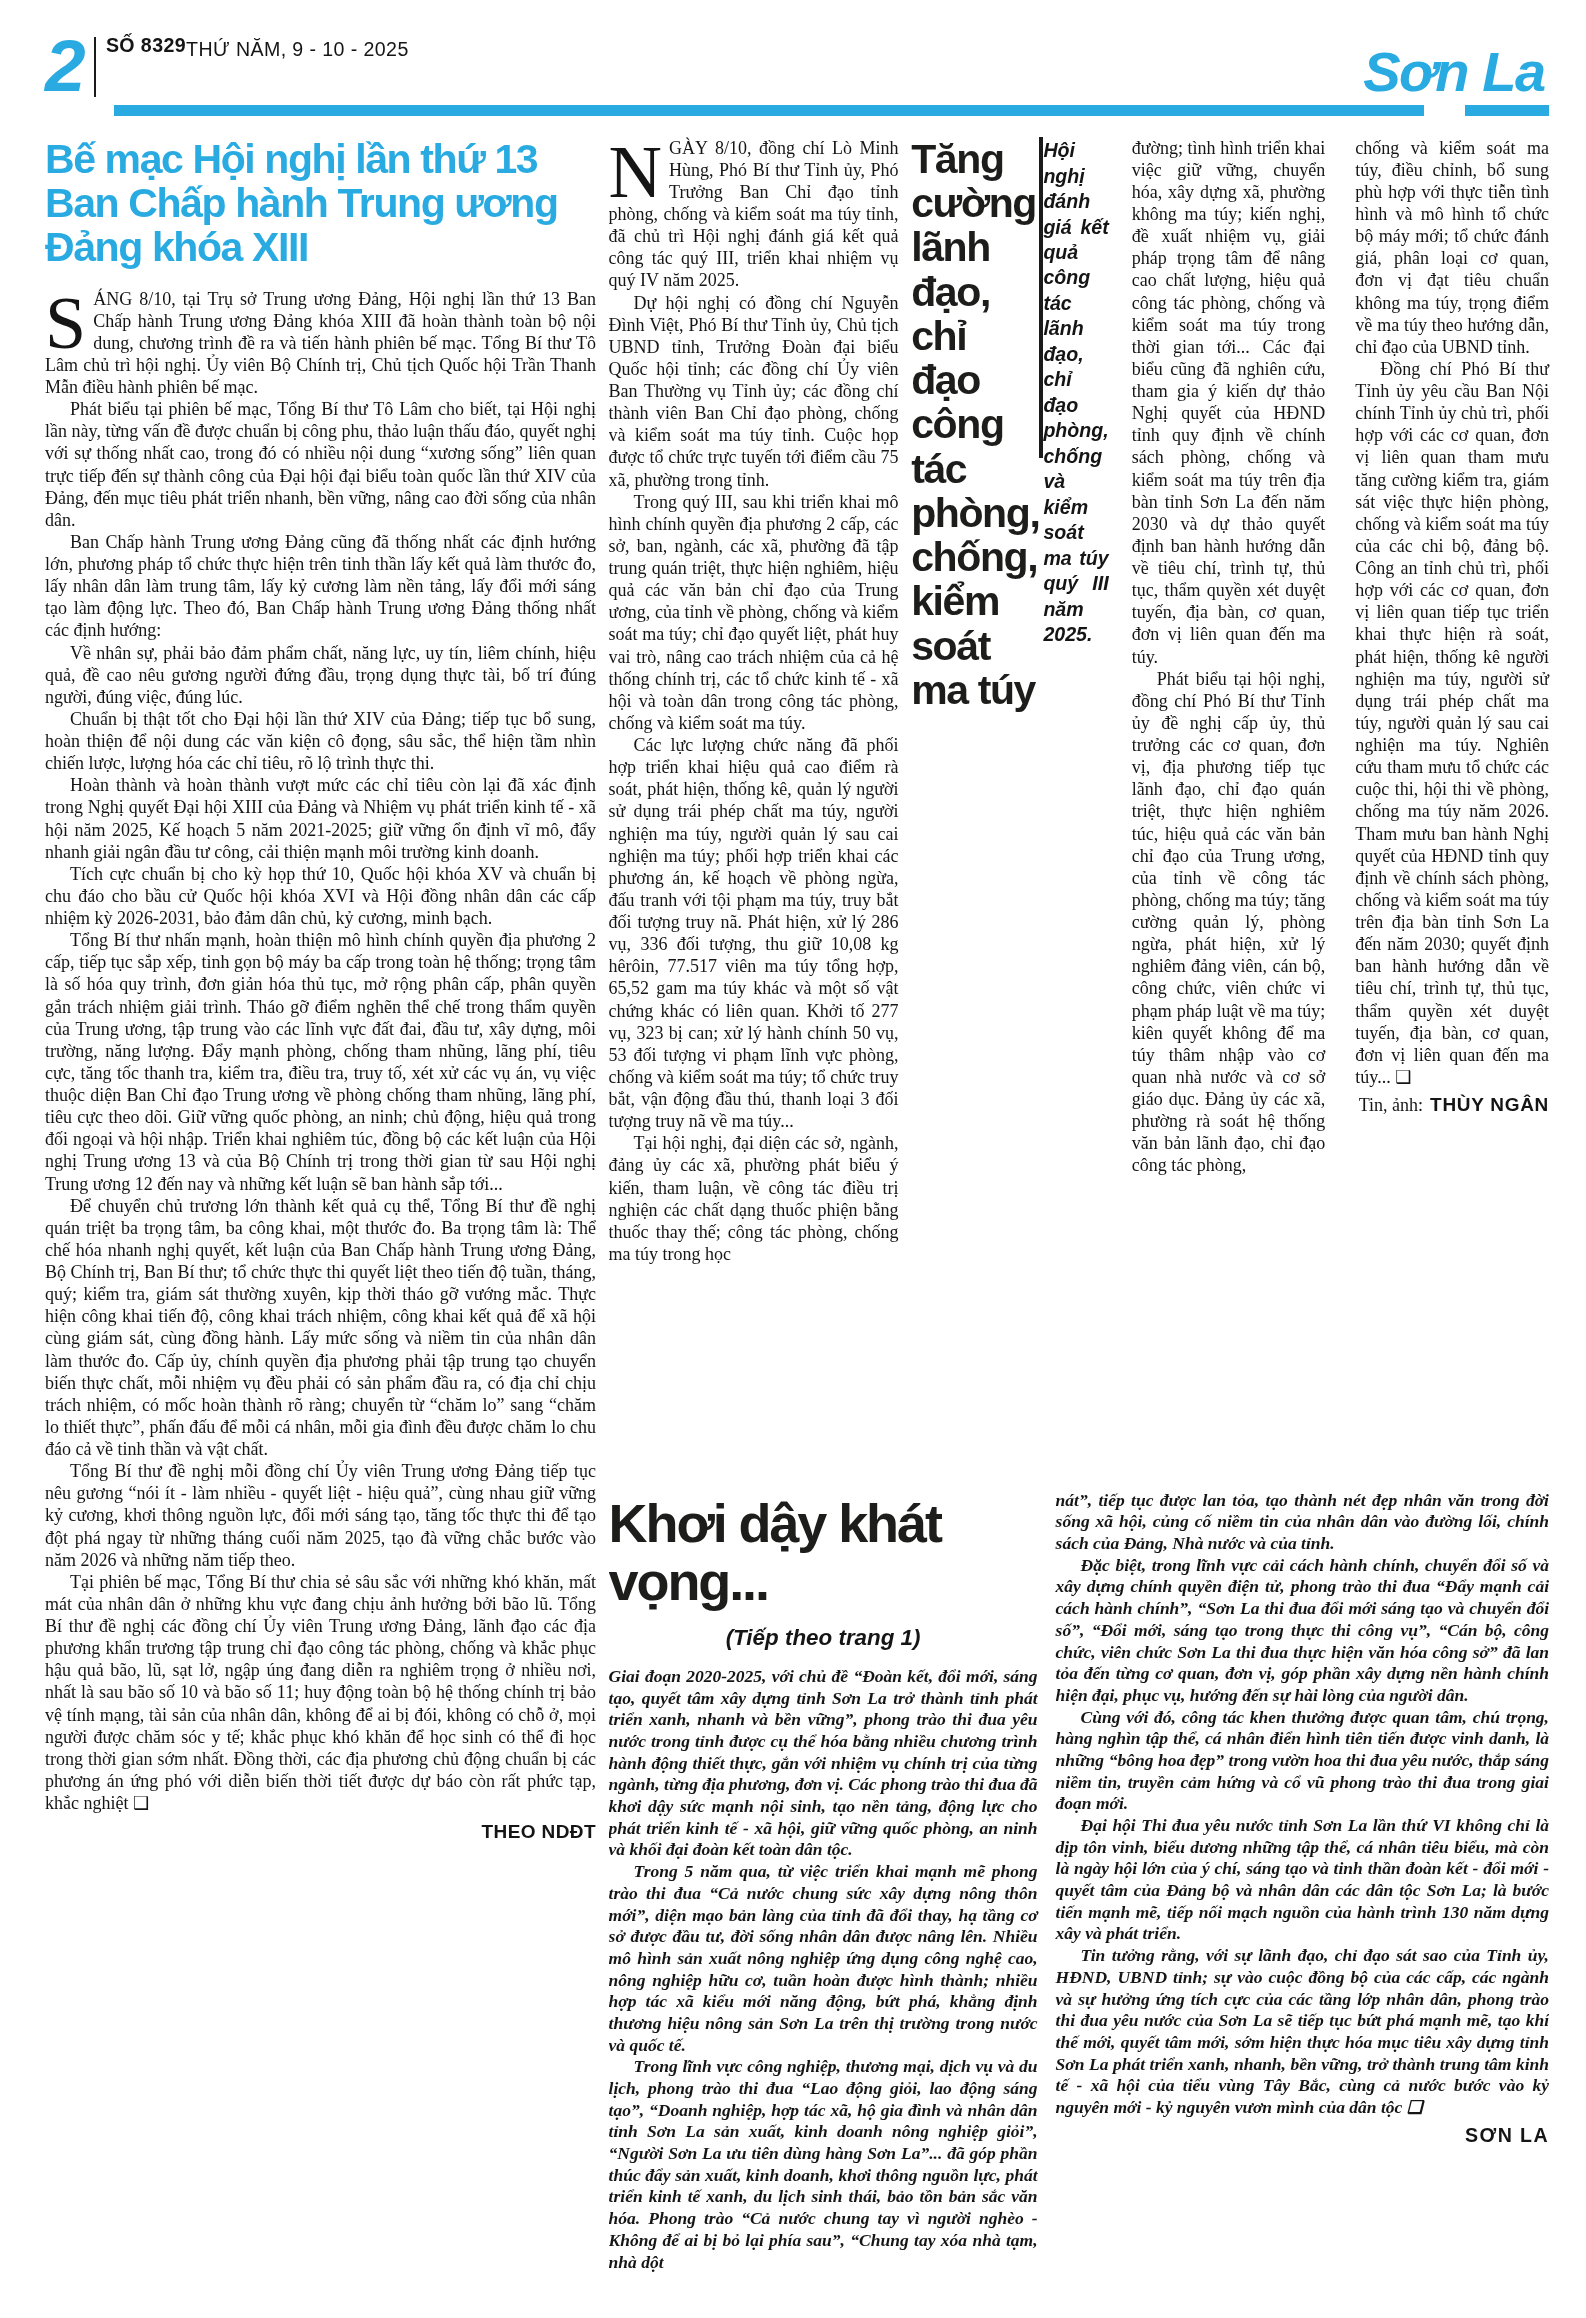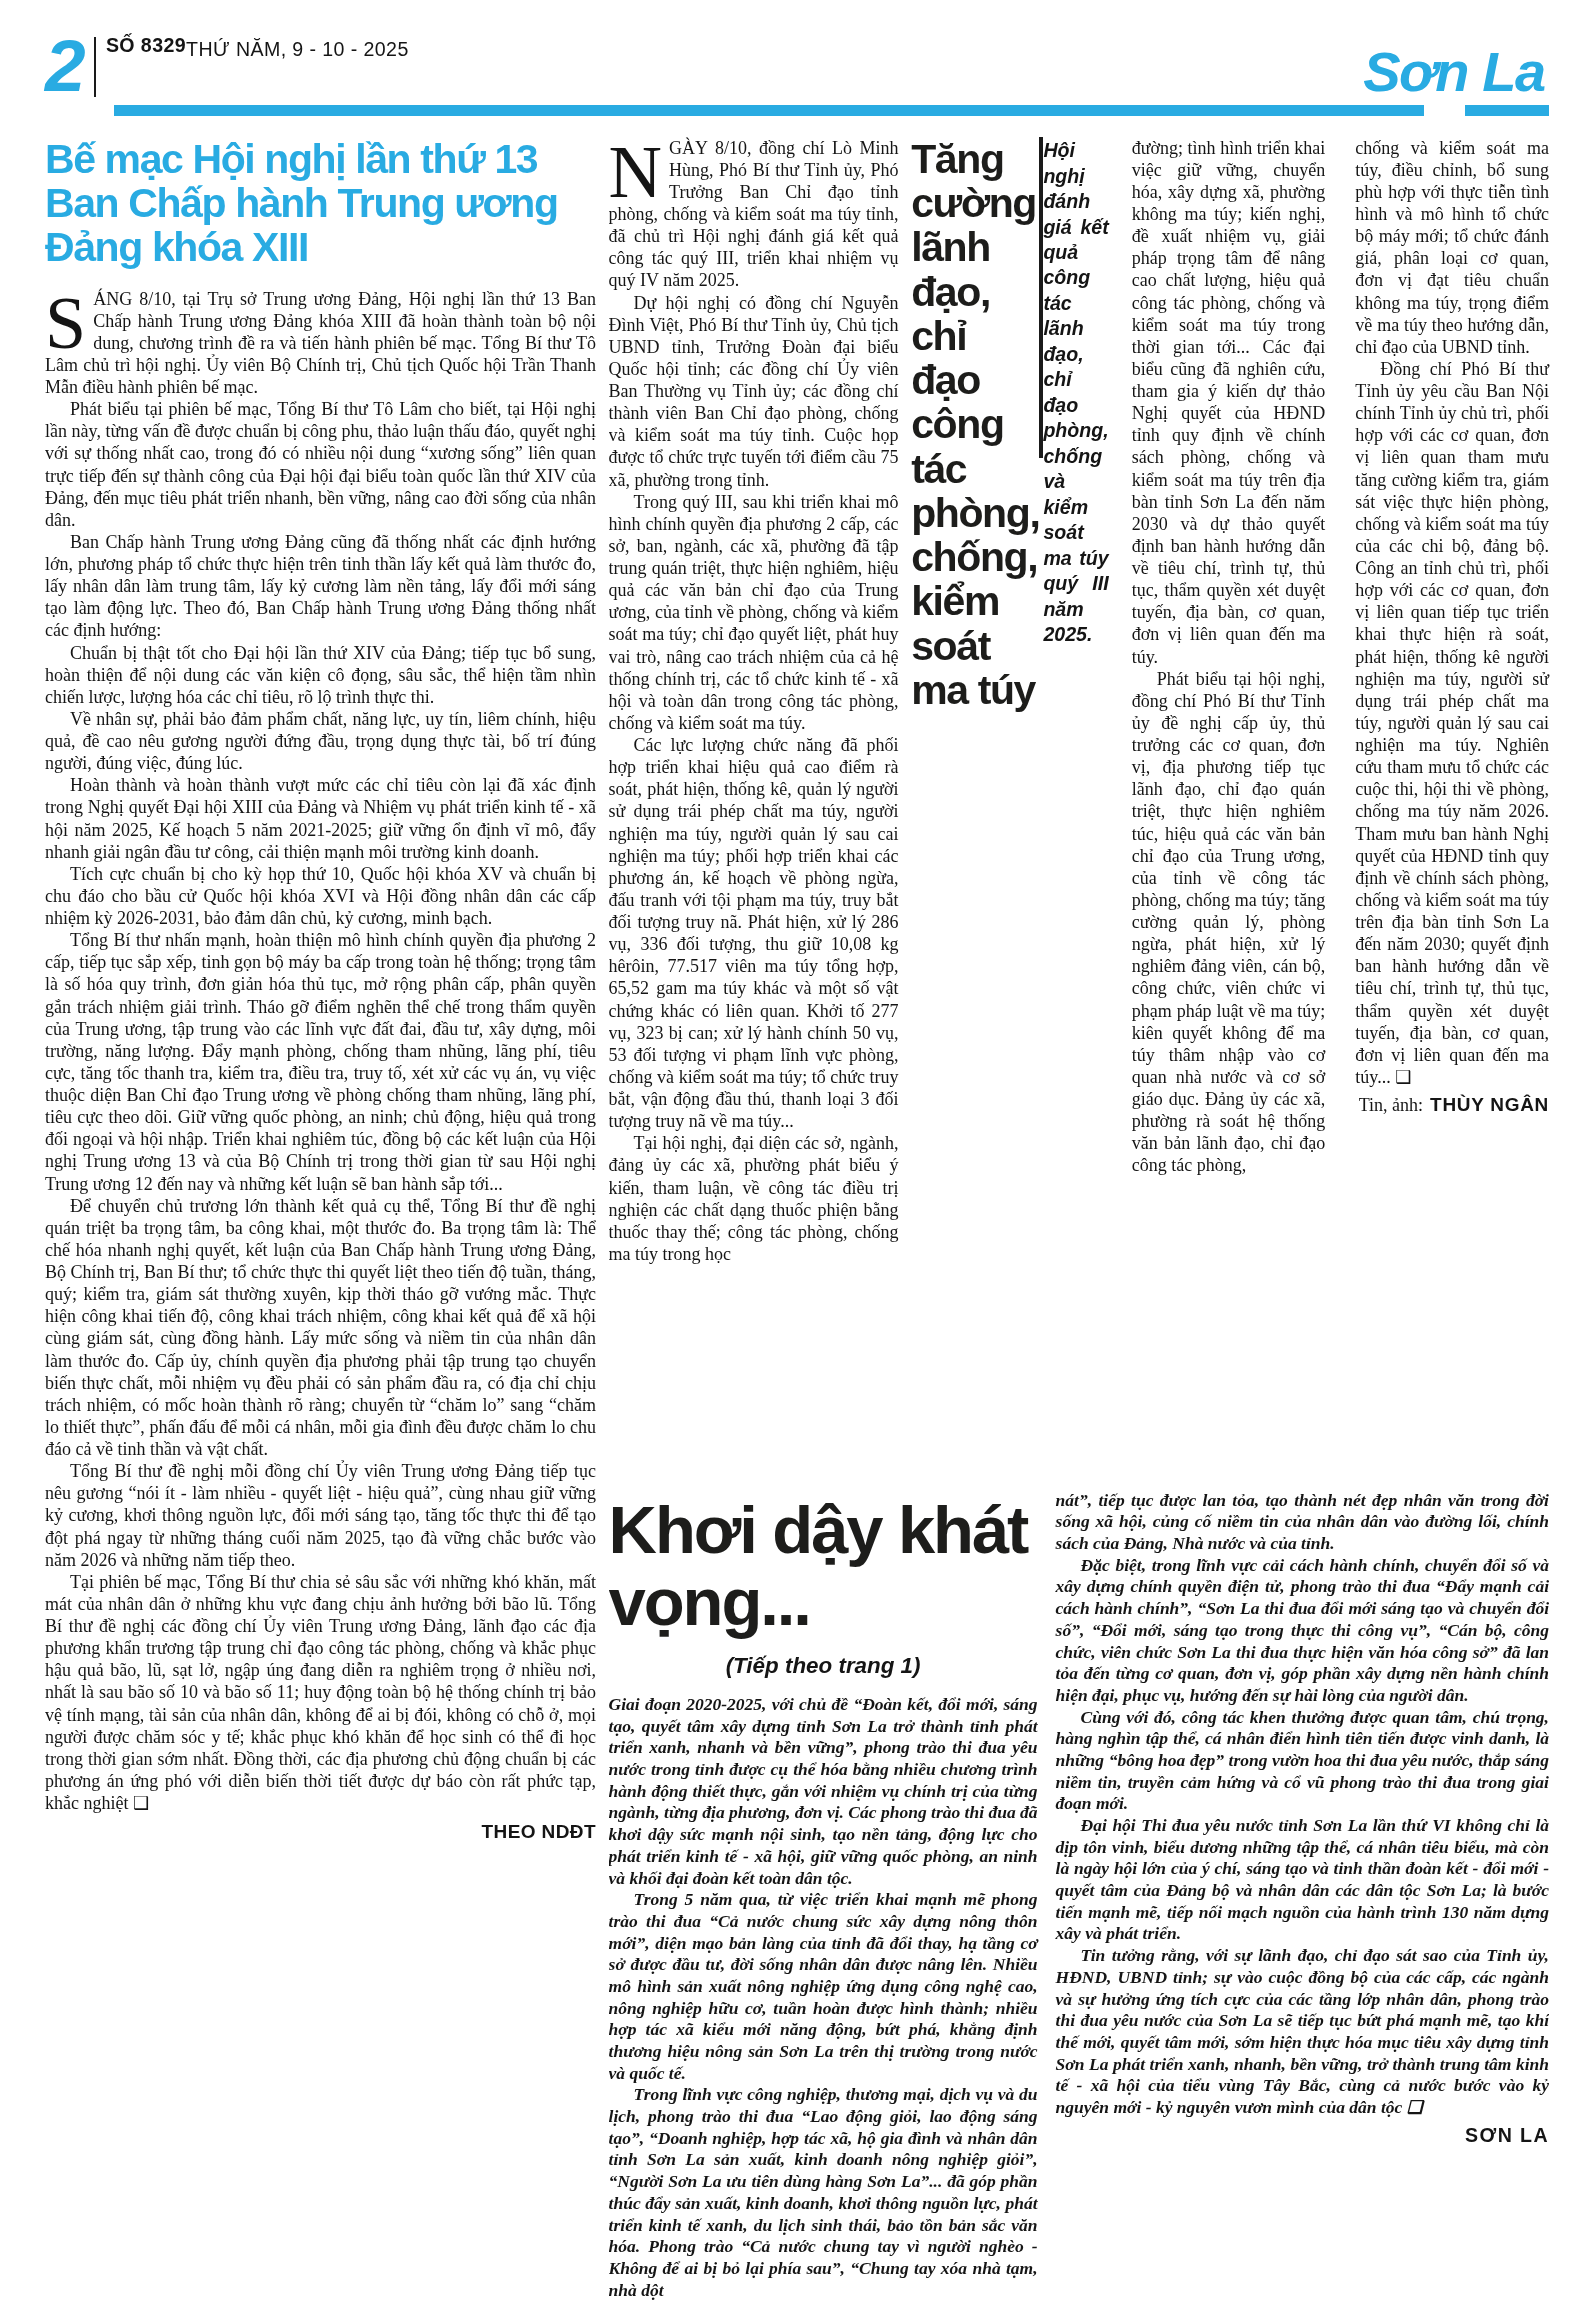--- a/index.html
+++ b/index.html
@@ -91,21 +91,21 @@
     font-family:"Liberation Sans", sans-serif; font-style:italic; font-weight:700;
     font-size:19.6px; line-height:1.3; margin:1.4px 0 15.4px 0; text-align:justify;
   }
   .matuy-cols{display:flex; gap:30px;margin-left:23px;}
   .matuy-col{flex:1;}
 
   
   .bottom-region{display:flex; gap:18px; margin-top:18px; height:833px; overflow:hidden;}
   .khoiday-col1{width:429px; flex:none;}
   .khoiday-col2{flex:1;}
-  .title-khoiday{color:#1d1d1b; font-size:67px; letter-spacing:-2.1px; margin:4.2px 0 14px 0;}
+  .title-khoiday{color:#1d1d1b; font-size:54px; letter-spacing:-2.1px; margin:4.2px 0 14px 0;}
   .continuation{
     text-align:center; font-family:"Liberation Sans", sans-serif; font-style:italic;
     font-weight:700; font-size:22.4px; margin:0 0 15.4px 0;
   }
   .italic-body{font-style:italic; font-weight:600; font-size:17.5px; line-height:1.24;}
   .signature{
     text-align:right; font-family:"Liberation Sans", sans-serif; font-weight:700;
     font-size:19.6px; letter-spacing:1.4px; margin-top:5.6px;
   }
   .mid-byline{display:flex; justify-content:flex-end; align-items:baseline; gap:7px; margin-top:5.6px;}
@@ -138,22 +138,22 @@
 
     <div class="col-left">
       <h1 class="headline title-cyan">Bế mạc Hội nghị lần thứ 13 Ban Chấp hành Trung ương Đảng khóa XIII</h1>
       <div class="body-text">
         <p class="lead-para">
           <span class="dropcap">S</span><span>ÁNG 8/10, tại Trụ sở Trung ương Đảng, Hội nghị lần thứ 13 Ban Chấp hành Trung ương Đảng khóa XIII đã hoàn thành toàn bộ nội dung, chương trình đề ra và tiến hành phiên bế mạc. Tổng Bí thư Tô Lâm chủ trì hội nghị. Ủy viên Bộ Chính trị, Chủ tịch Quốc hội Trần Thanh Mẫn điều hành phiên bế mạc.</span>
         </p>
         <div>
             <p class="para">Phát biểu tại phiên bế mạc, Tổng Bí thư Tô Lâm cho biết, tại Hội nghị lần này, từng vấn đề được chuẩn bị công phu, thảo luận thấu đáo, quyết nghị với sự thống nhất cao, trong đó có nhiều nội dung “xương sống” liên quan trực tiếp đến sự thành công của Đại hội đại biểu toàn quốc lần thứ XIV của Đảng, đến mục tiêu phát triển nhanh, bền vững, nâng cao đời sống của nhân dân.</p>
             <p class="para">Ban Chấp hành Trung ương Đảng cũng đã thống nhất các định hướng lớn, phương pháp tổ chức thực hiện trên tinh thần lấy kết quả làm thước đo, lấy nhân dân làm trung tâm, lấy kỷ cương làm nền tảng, lấy đổi mới sáng tạo làm động lực. Theo đó, Ban Chấp hành Trung ương Đảng thống nhất các định hướng:</p>
+            <p class="para">Về nhân sự, phải bảo đảm phẩm chất, năng lực, uy tín, liêm chính, hiệu quả, đề cao nêu gương người đứng đầu, trọng dụng thực tài, bố trí đúng người, đúng việc, đúng lúc.</p>
             <p class="para">Chuẩn bị thật tốt cho Đại hội lần thứ XIV của Đảng; tiếp tục bổ sung, hoàn thiện để nội dung các văn kiện cô đọng, sâu sắc, thể hiện tầm nhìn chiến lược, lượng hóa các chỉ tiêu, rõ lộ trình thực thi.</p>
-            <p class="para">Về nhân sự, phải bảo đảm phẩm chất, năng lực, uy tín, liêm chính, hiệu quả, đề cao nêu gương người đứng đầu, trọng dụng thực tài, bố trí đúng người, đúng việc, đúng lúc.</p>
             <p class="para">Hoàn thành và hoàn thành vượt mức các chỉ tiêu còn lại đã xác định trong Nghị quyết Đại hội XIII của Đảng và Nhiệm vụ phát triển kinh tế - xã hội năm 2025, Kế hoạch 5 năm 2021-2025; giữ vững ổn định vĩ mô, đẩy nhanh giải ngân đầu tư công, cải thiện mạnh môi trường kinh doanh.</p>
             <p class="para">Tích cực chuẩn bị cho kỳ họp thứ 10, Quốc hội khóa XV và chuẩn bị chu đáo cho bầu cử Quốc hội khóa XVI và Hội đồng nhân dân các cấp nhiệm kỳ 2026-2031, bảo đảm dân chủ, kỷ cương, minh bạch.</p>
             <p class="para">Tổng Bí thư nhấn mạnh, hoàn thiện mô hình chính quyền địa phương 2 cấp, tiếp tục sắp xếp, tinh gọn bộ máy ba cấp trong toàn hệ thống; trọng tâm là số hóa quy trình, đơn giản hóa thủ tục, mở rộng phân cấp, phân quyền gắn trách nhiệm giải trình. Tháo gỡ điểm nghẽn thể chế trong thẩm quyền của Trung ương, tập trung vào các lĩnh vực đất đai, đầu tư, xây dựng, môi trường, năng lượng. Đẩy mạnh phòng, chống tham nhũng, lãng phí, tiêu cực, tăng tốc thanh tra, kiểm tra, điều tra, truy tố, xét xử các vụ án, vụ việc thuộc diện Ban Chỉ đạo Trung ương về phòng chống tham nhũng, lãng phí, tiêu cực theo dõi. Giữ vững quốc phòng, an ninh; chủ động, hiệu quả trong đối ngoại và hội nhập. Triển khai nghiêm túc, đồng bộ các kết luận của Hội nghị Trung ương 13 và của Bộ Chính trị trong thời gian từ sau Hội nghị Trung ương 12 đến nay và những kết luận sẽ ban hành sắp tới...</p>
             <p class="para">Để chuyển chủ trương lớn thành kết quả cụ thể, Tổng Bí thư đề nghị quán triệt ba trọng tâm, ba công khai, một thước đo. Ba trọng tâm là: Thể chế hóa nhanh nghị quyết, kết luận của Ban Chấp hành Trung ương Đảng, Bộ Chính trị, Ban Bí thư; tổ chức thực thi quyết liệt theo tiến độ tuần, tháng, quý; kiểm tra, giám sát thường xuyên, kịp thời tháo gỡ vướng mắc. Thực hiện công khai tiến độ, công khai trách nhiệm, công khai kết quả để xã hội cùng giám sát, cùng đồng hành. Lấy mức sống và niềm tin của nhân dân làm thước đo. Cấp ủy, chính quyền địa phương phải tập trung tạo chuyển biến thực chất, mỗi nhiệm vụ đều phải có sản phẩm đầu ra, có địa chỉ chịu trách nhiệm, có mốc hoàn thành rõ ràng; chuyển từ “chăm lo” sang “chăm lo thiết thực”, phấn đấu để mỗi cá nhân, mỗi gia đình đều được chăm lo chu đáo cả về tinh thần và vật chất.</p>
             <p class="para">Tổng Bí thư đề nghị mỗi đồng chí Ủy viên Trung ương Đảng tiếp tục nêu gương “nói ít - làm nhiều - quyết liệt - hiệu quả”, cùng nhau giữ vững kỷ cương, khơi thông nguồn lực, đổi mới sáng tạo, tăng tốc thực thi để tạo đột phá ngay từ những tháng cuối năm 2025, tạo đà vững chắc bước vào năm 2026 và những năm tiếp theo.</p>
             <p class="para">Tại phiên bế mạc, Tổng Bí thư chia sẻ sâu sắc với những khó khăn, mất mát của nhân dân ở những khu vực đang chịu ảnh hưởng bởi bão lũ. Tổng Bí thư đề nghị các đồng chí Ủy viên Trung ương Đảng, lãnh đạo các địa phương khẩn trương tập trung chỉ đạo công tác phòng, chống và khắc phục hậu quả bão, lũ, sạt lở, ngập úng đang diễn ra nghiêm trọng ở nhiều nơi, nhất là sau bão số 10 và bão số 11; huy động toàn bộ hệ thống chính trị bảo vệ tính mạng, tài sản của nhân dân, không để ai bị đói, không có chỗ ở, mọi người được chăm sóc y tế; khắc phục khó khăn để học sinh có thể đi học trong thời gian sớm nhất. Đồng thời, các địa phương chủ động chuẩn bị các phương án ứng phó với diễn biến thời tiết được dự báo còn rất phức tạp, khắc nghiệt ❑</p>
           </div>
       </div>
       <div class="byline-right">THEO NDĐT</div>
     </div>

